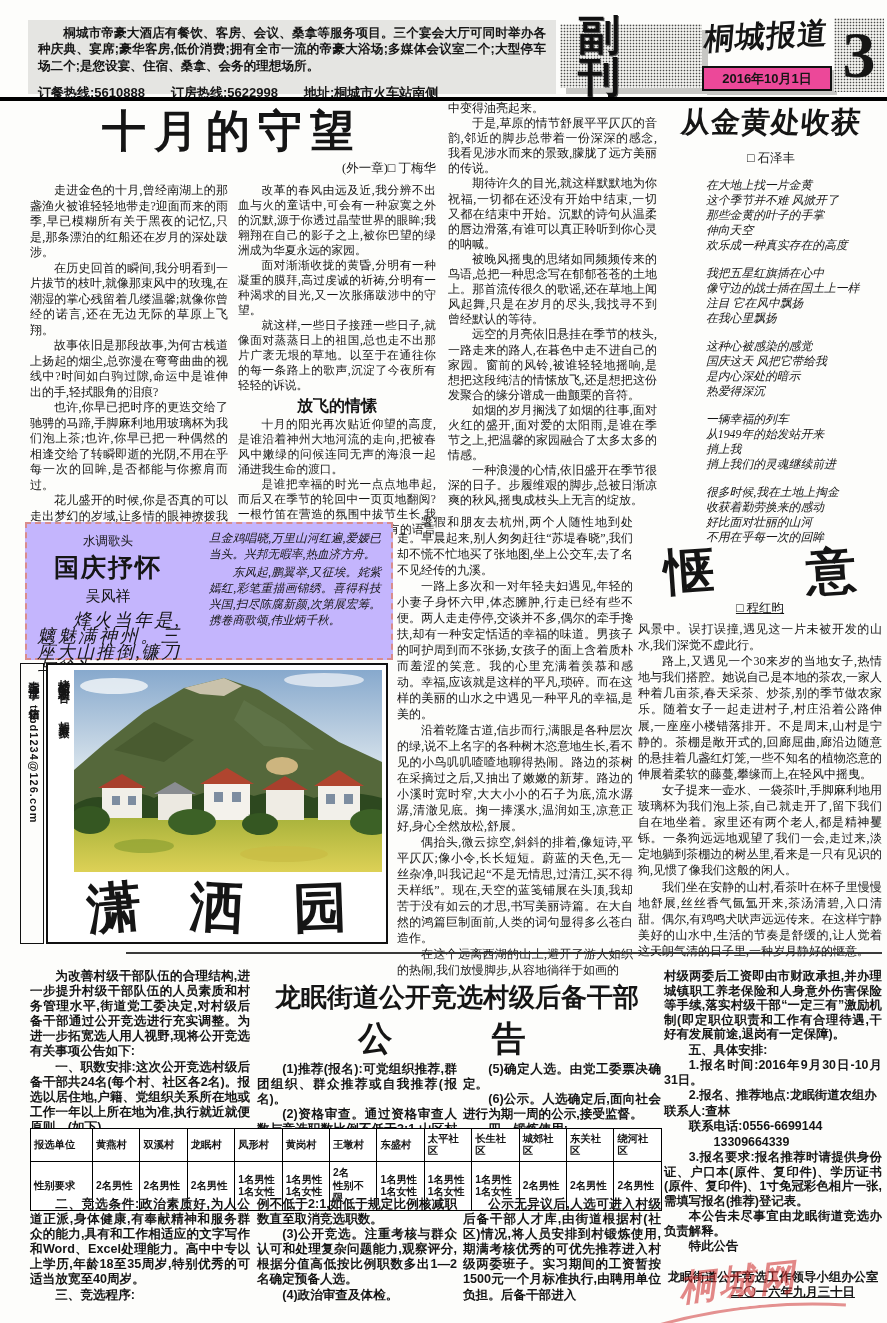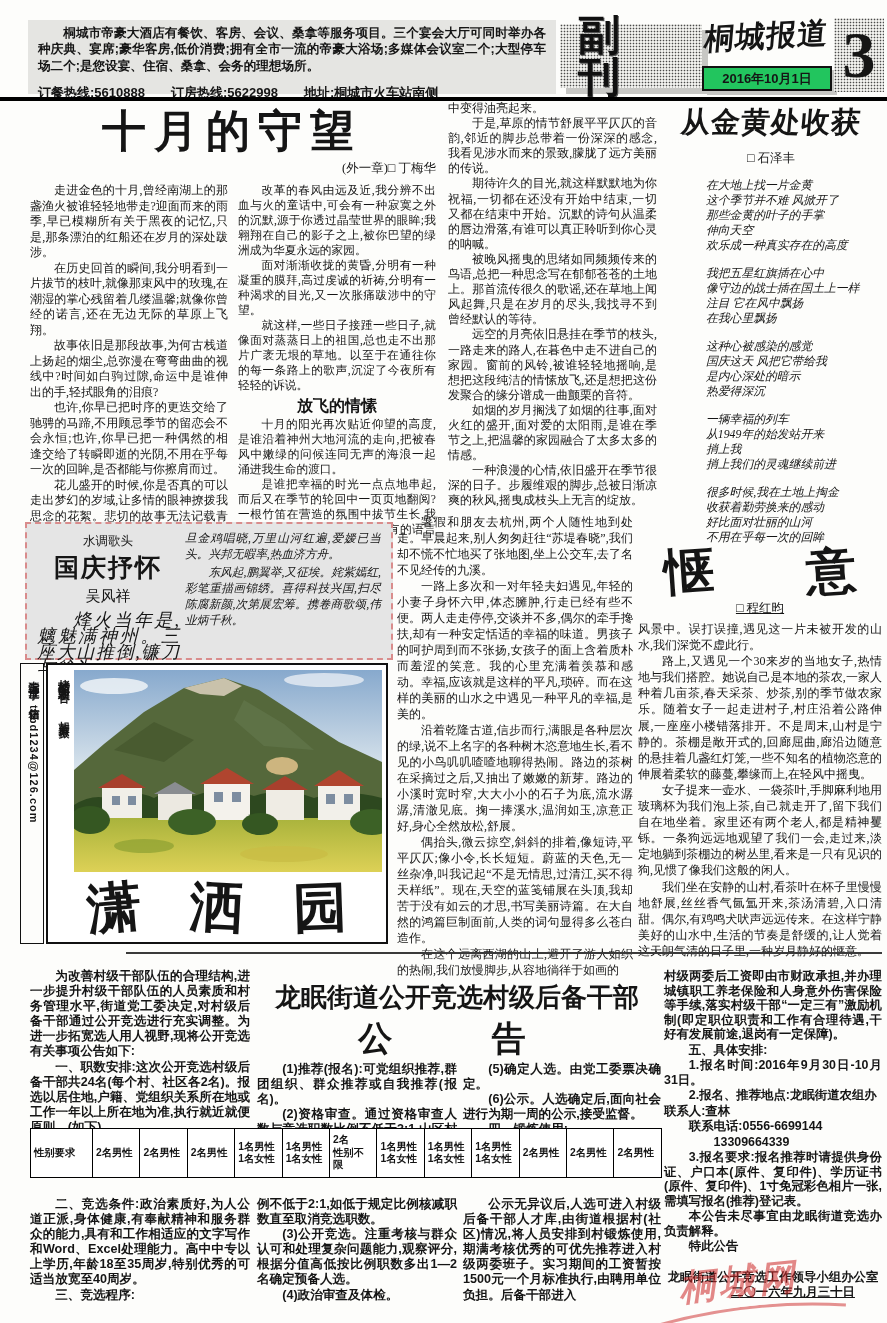--- a/index.html
+++ b/index.html
@@ -15,21 +15,21 @@
   .ad-contacts{display:flex;gap:26px;font-weight:bold;font-size:13px;margin-top:10px;white-space:nowrap;}
   .halftone{background-color:#f1f1ee;background-image:radial-gradient(#4a4a4a 0.7px,transparent 1.1px);
             background-size:3px 3px;}
   .fukan{left:560px;top:24px;width:142px;height:64px;display:flex;align-items:center;justify-content:center;
          box-shadow:6px 6px 0 #c7c7c4;}
   .fukan-label{font-size:42px;font-weight:900;font-family:"Liberation Sans",sans-serif;letter-spacing:22px;
                padding-left:18px;line-height:1;color:#101010;text-shadow:1px 1px 0 #555;}
   .masthead{left:698px;top:16px;width:136px;height:48px;text-align:center;font-size:30px;font-weight:900;
             font-family:"DejaVu Serif",serif;transform:rotate(-3deg) skewX(-8deg);letter-spacing:1px;}
   .datebox{left:702px;top:66px;width:130px;height:25px;border:2px solid #111;box-sizing:border-box;
-           font:bold 13px/21px "Liberation Sans",sans-serif;text-align:center;background:#22c55e;
+           font:bold 13px/21px "Liberation Sans",sans-serif;text-align:center;background:#ec4899;
            box-shadow:5px 4px 0 #c7c7c4;}
   .pageno{left:834px;top:18px;width:50px;height:74px;text-align:center;font-size:66px;font-weight:900;
           line-height:74px;font-family:"Liberation Serif",serif;}
   .hrule{left:0;top:97px;width:887px;height:4px;background:#000;}
   
   .a1-title{left:28px;top:102px;width:408px;text-align:center;font-size:44px;font-weight:900;
             font-family:"Liberation Sans",sans-serif;letter-spacing:8px;white-space:nowrap;}
   .a1-byline{left:28px;top:160px;width:408px;text-align:right;font-size:12.5px;}
   .col{position:absolute;font-size:12px;line-height:15.5px;}
   .a1c1{left:30px;top:183px;width:198px;}
@@ -38,21 +38,21 @@
            margin:5px 0 4px;text-indent:0;}
   .midtop{left:448px;top:101px;width:209px;line-height:15.1px;}
   .poem1{left:660px;top:103px;width:222px;}
   .poem1-title{font-size:29px;font-weight:900;text-align:center;font-family:"DejaVu Serif",serif;
                transform:skewX(-5deg);letter-spacing:1px;}
   .poem-byline{text-align:center;font-size:12.5px;margin:7px 0 11px;}
   .stanza{margin:0 0 13px 46px;font-size:11.8px;line-height:15px;font-style:italic;}
   .stanza div{white-space:nowrap;}
   
   .poembox{left:25px;top:522px;width:368px;height:138px;border:2px dashed #d98c8c;box-sizing:border-box;
-           padding:7px 10px;display:flex;gap:6px;background:#e5e5e5;}
+           padding:7px 10px;display:flex;gap:30px;background:#c4b5fd;}
   .pb-left{width:142px;text-align:center;flex:none;}
   .pb-tune{font-size:12.5px;margin:2px 0 1px;}
   .pb-title{font-size:25px;font-weight:900;letter-spacing:2px;font-family:"DejaVu Serif",serif;}
   .pb-author{font-size:15px;margin:3px 0 6px;}
   .pb-start{font-size:18px;line-height:16px;font-style:italic;}
   .pb-right{flex:1;font-size:11.7px;line-height:16.3px;font-style:italic;}
   .pb-right p{margin-bottom:1px;}
   
   .editor-strip{left:20px;top:663px;width:24px;height:281px;border:1.5px solid #111;box-sizing:border-box;
                 writing-mode:vertical-rl;font:bold 11px "Liberation Sans",sans-serif;padding:8px 2px;
@@ -133,21 +133,21 @@
 
   <div class="abs hrule"></div>
 
   <div class="abs a1-title">十月的守望</div>
   <div class="abs a1-byline">(外一章)□ 丁梅华</div>
 
   <div class="col a1c1">
     <p>走进金色的十月,曾经南湖上的那盏渔火被谁轻轻地带走?迎面而来的雨季,早已模糊所有关于黑夜的记忆,只是,那条漂泊的红船还在岁月的深处跋涉。</p>
     <p>在历史回首的瞬间,我分明看到一片拔节的枝叶,就像那束风中的玫瑰,在潮湿的掌心残留着几缕温馨;就像你曾经的诺言,还在无边无际的草原上飞翔。</p>
     <p>故事依旧是那段故事,为何古栈道上扬起的烟尘,总弥漫在弯弯曲曲的视线中?时间如白驹过隙,命运中是谁伸出的手,轻拭眼角的泪痕?</p>
-    <p>也许,你早已把时序的更迭交给了驰骋的马蹄,不用顾忌季节的留恋会不会永恒;也许,你早已把一种偶然的相逢交给了转瞬即逝的光阴,不用在乎每一次的回眸,是否都能与你擦肩而过。</p>
+    <p>也许,你早已把时序的更迭交给了驰骋的马蹄,手脚麻利地用玻璃杯为我们泡上茶;也许,你早已把一种偶然的相逢交给了转瞬即逝的光阴,不用在乎每一次的回眸,是否都能与你擦肩而过。</p>
     <p>花儿盛开的时候,你是否真的可以走出梦幻的岁域,让多情的眼神撩拨我思念的花絮。悲切的故事无法记载青春的遗址,有一种感动来自无数先烈用鲜血染红的国旗。</p>
   </div>
 
   <div class="col a1c2">
     <p>改革的春风由远及近,我分辨不出血与火的童话中,可会有一种寂寞之外的沉默,源于你透过晶莹世界的眼眸;我翱翔在自己的影子之上,被你巴望的绿洲成为华夏永远的家园。</p>
     <p>面对渐渐收拢的黄昏,分明有一种凝重的膜拜,高过虔诚的祈祷,分明有一种渴求的目光,又一次胀痛跋涉中的守望。</p>
     <p>就这样,一些日子接踵一些日子,就像面对蒸蒸日上的祖国,总也走不出那片广袤无垠的草地。以至于在通往你的每一条路上的歌声,沉淀了今夜所有轻轻的诉说。</p>
     <p class="subhead">放飞的情愫</p>
     <p>十月的阳光再次贴近仰望的高度,是谁沿着神州大地河流的走向,把被春风中嫩绿的问候连同无声的海浪一起涌进我生命的渡口。</p>
     <p>是谁把幸福的时光一点点地串起,而后又在季节的轮回中一页页地翻阅?一根竹笛在营造的氛围中拔节生长,我找寻到通往明天的那条路,所有的语言便在婆娑</p>
@@ -329,20 +329,35 @@
         <col>
         <col>
         <col>
         <col>
         <col>
         <col>
         <col>
         <col>
     </colgroup>
     <tbody>
+        <tr class="r1">
+      <th>报选单位</th>
+      <th>黄燕村</th>
+      <th>双溪村</th>
+      <th>龙眠村</th>
+      <th>凤形村</th>
+      <th>黄岗村</th>
+      <th>王墩村</th>
+      <th>东盛村</th>
+      <th>太平社区</th>
+      <th>长生社区</th>
+      <th>城郊社区</th>
+      <th>东关社区</th>
+      <th>绕河社区</th>
+    </tr>
     <tr class="r2">
       <td>性别要求</td>
       <td>2名男性</td>
       <td>2名男性</td>
       <td>2名男性</td>
       <td>1名男性
 1名女性</td>
       <td>1名男性
 1名女性</td>
       <td>2名

